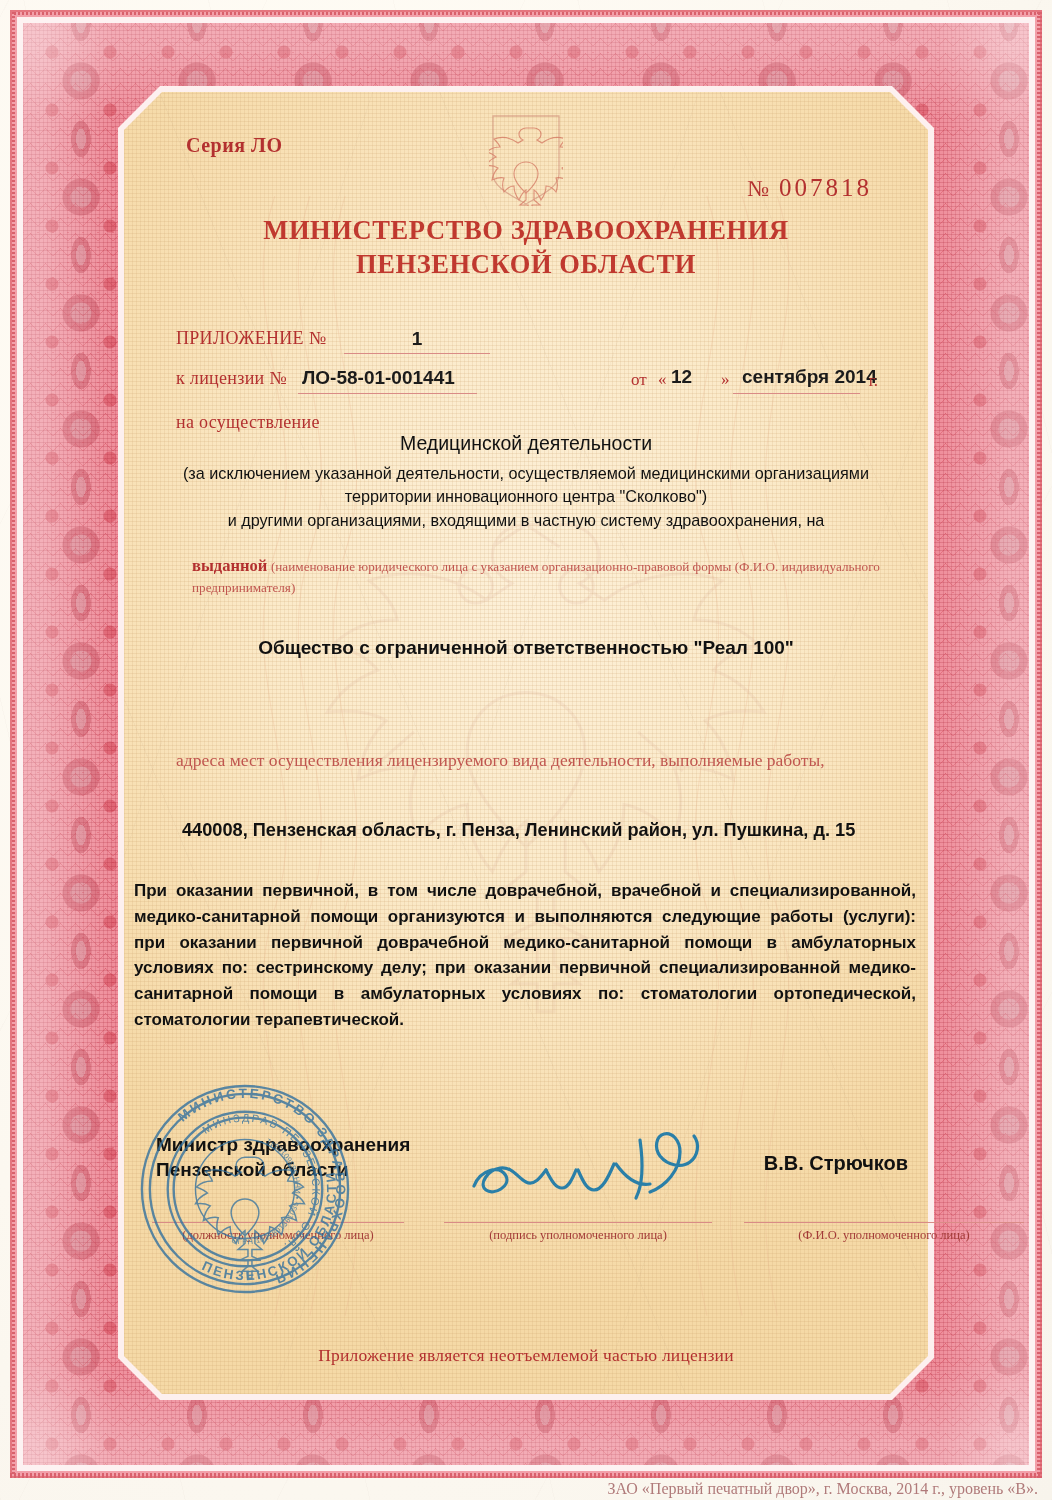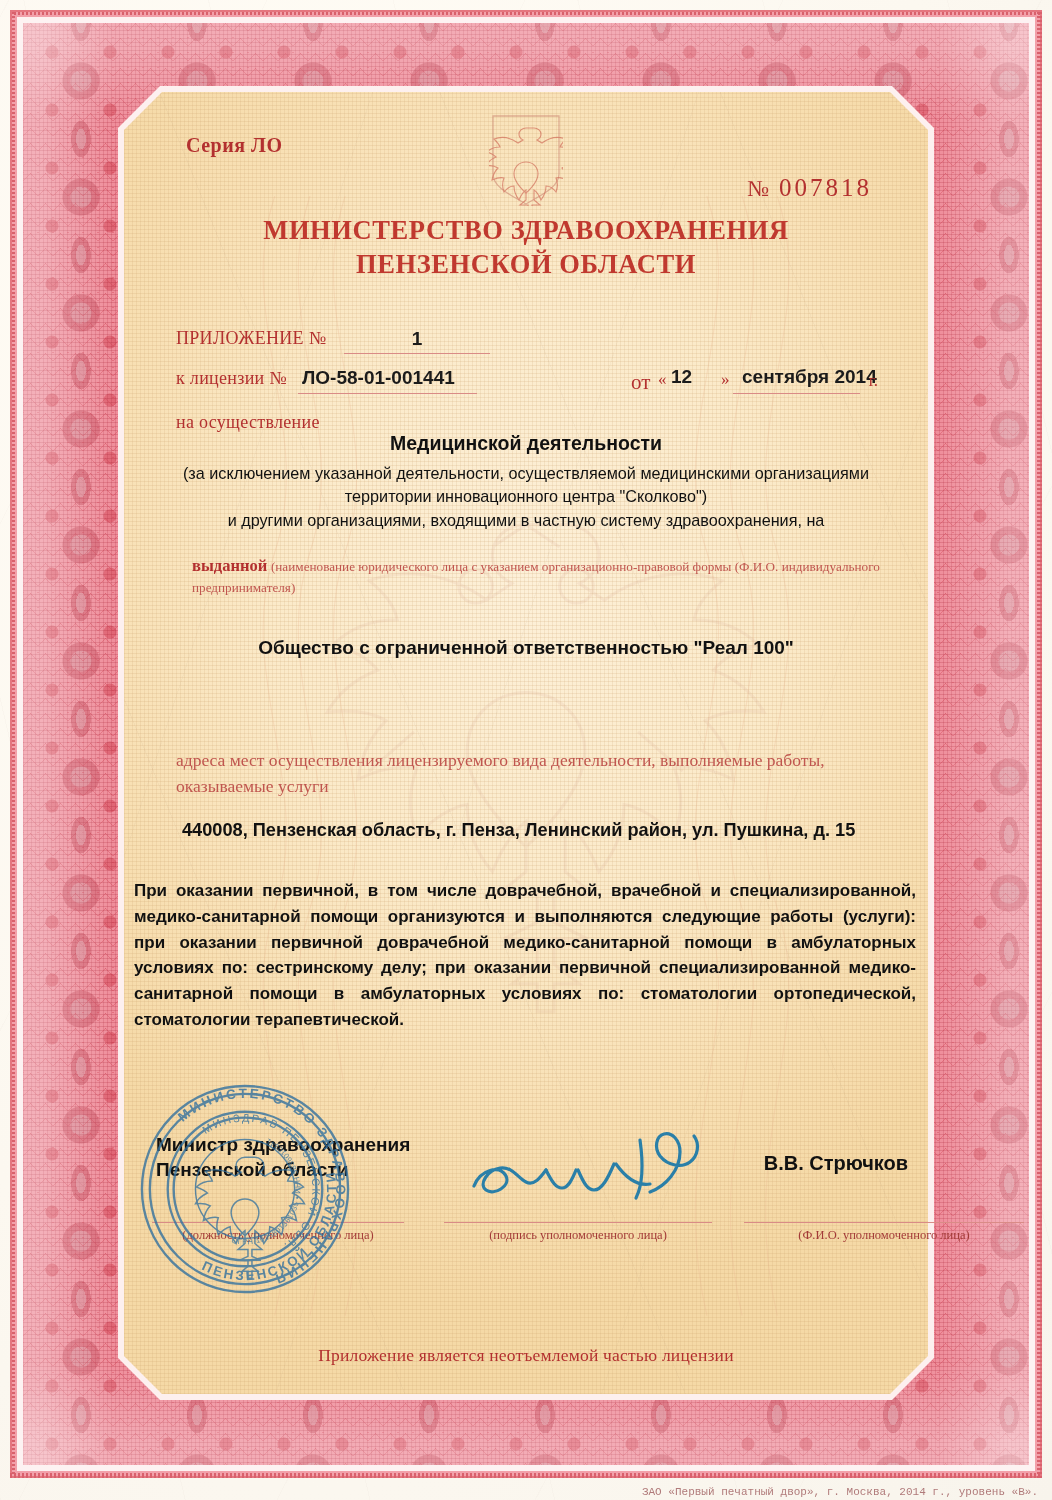--- a/index.html
+++ b/index.html
@@ -190,31 +190,31 @@
     white-space:nowrap;
   }
   .r1 .uline{left:168px;right:392px;}
   .r1 .fill{left:168px;right:392px;text-align:center;}
   .r2 .uline.a{left:122px;right:405px;}
   .r2 .uline.b{left:495px;right:345px;}
   .r2 .uline.c{left:557px;right:22px;}
   .r2 .fill.num{left:126px;bottom:11px;}
   .r2 .fill.day{left:495px;right:345px;text-align:center;bottom:12px;}
   .r2 .fill.month{left:566px;bottom:12px;}
-  .r2 .ot{position:absolute;left:455px;top:10px;color:#b3302f;font-size:21px;}
+  .r2 .ot{position:absolute;left:455px;top:10px;color:#b3302f;font-size:17px;}
   .r2 .q1{position:absolute;left:482px;top:10px;color:#b3302f;font-size:17px;}
   .r2 .q2{position:absolute;left:545px;top:10px;color:#b3302f;font-size:17px;}
   .r2 .gyear{position:absolute;right:4px;top:11px;color:#b3302f;font-size:17px;}
   .r3 .lbl{top:12px;}
 
   
   .activity-title{
     position:absolute;left:0;right:0;top:340px;text-align:center;
     font-family:"Liberation Sans", sans-serif;
-    font-weight:700;font-size:19.5px;color:#111;
+    font-weight:400;font-size:19.5px;color:#111;
   }
   .activity-sub{
     position:absolute;left:6px;right:6px;top:370px;text-align:center;
     font-family:"Liberation Sans", sans-serif;
     font-size:16.2px;color:#111;line-height:1.45;
   }
 
   .issued{
     position:absolute;left:68px;right:48px;top:462px;
     color:#c0564f;font-size:15px;line-height:1.45;
@@ -280,22 +280,22 @@
   }
   .seal svg{width:100%;height:100%;}
 
   .note{
     position:absolute;left:0;right:0;bottom:28px;text-align:center;
     color:#b3302f;font-size:17.5px;letter-spacing:.2px;
   }
 
   .imprint{
     position:absolute;right:14px;bottom:2px;
-    color:#b07a7a;font-size:11px;
-    font-family:Liberation Mono, monospace;
+    color:#b07a7a;font-size:16px;
+    font-family:Liberation Serif, serif;
     white-space:nowrap;
   }
 </style>
 </head>
 <body>
 
 <div class="sheet">
   <div class="paper-fibers"></div>
 
   <div class="border-frame">
@@ -402,21 +402,20 @@
     <div class="issued">
       <b>выданной</b>
       <span class="small">(наименование юридического лица с указанием организационно-правовой формы (Ф.И.О. индивидуального</span>
       <div class="small">предпринимателя)</div>
     </div>
 
     <div class="org">Общество с ограниченной ответственностью "Реал 100"</div>
 
     <div class="addr-caption">
       <div>адреса мест осуществления лицензируемого вида деятельности, выполняемые работы,</div>
-      <div>оказываемые услуги</div>
     </div>
 
     <div class="addr">440008, Пензенская область, г. Пенза, Ленинский район, ул. Пушкина, д. 15</div>
 
     <div class="services">При оказании первичной, в том числе доврачебной, врачебной и специализированной, медико-санитарной помощи организуются и выполняются следующие работы (услуги): при оказании первичной доврачебной медико-санитарной помощи в амбулаторных условиях по: сестринскому делу; при оказании первичной специализированной медико-санитарной помощи в амбулаторных условиях по: стоматологии ортопедической, стоматологии терапевтической.</div>
 
     <div class="sigblock">
       <div class="sig-post">
         <div>Министр здравоохранения</div>
         <div>Пензенской области</div>

